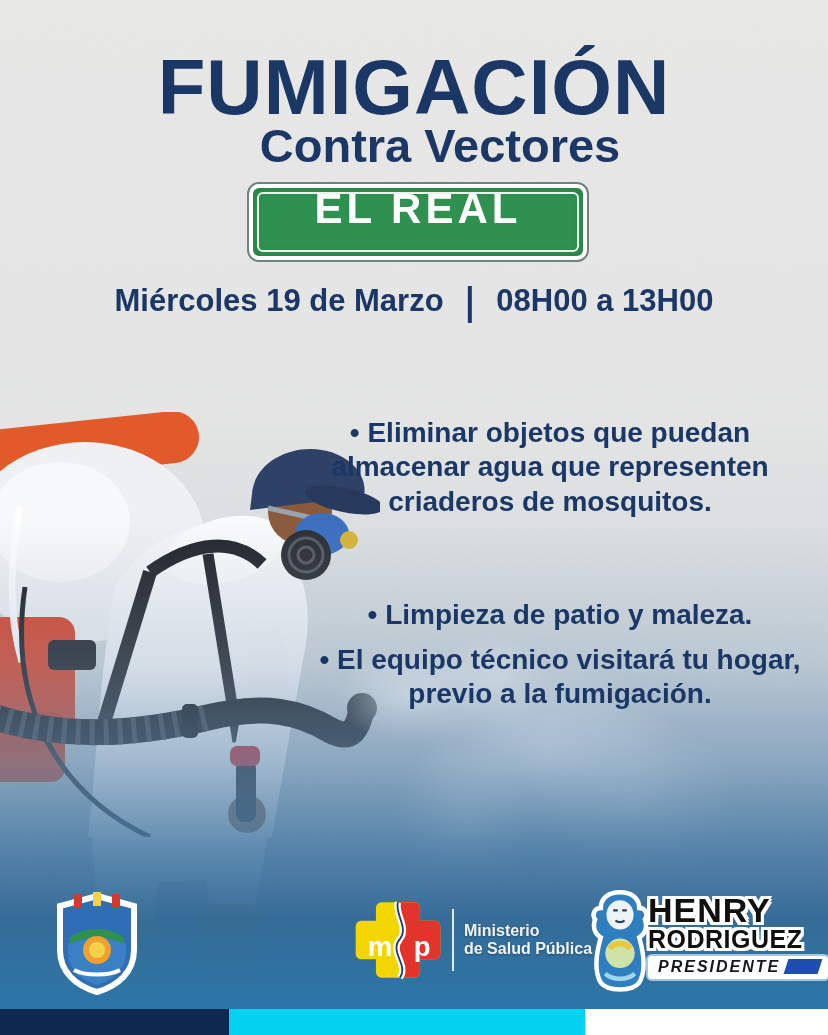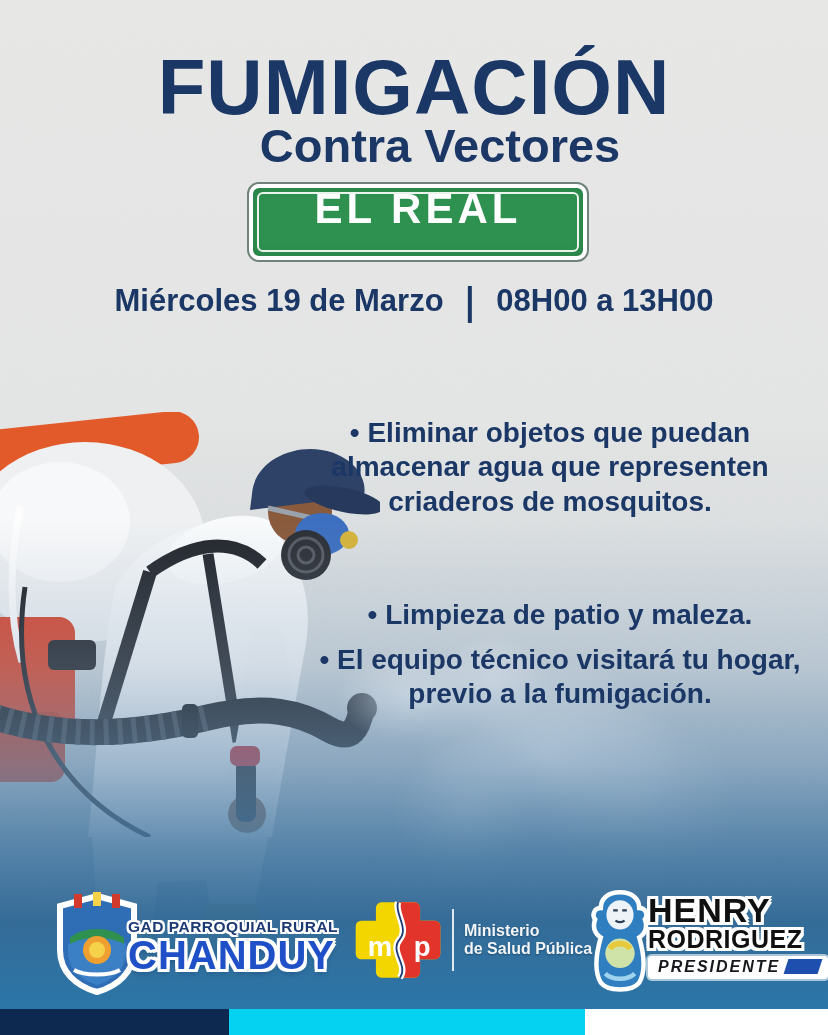--- a/index.html
+++ b/index.html
@@ -206,24 +206,20 @@
         <path d="M45 4 L82 14 L82 58 C82 80 66 94 45 100 C24 94 8 80 8 58 L8 14 Z" fill="#2f6db5" stroke="#ffffff" stroke-width="6"></path>
         <path d="M16 52 C28 42 62 42 74 52 L74 60 C74 76 62 88 45 93 C28 88 16 76 16 60 Z" fill="#3b7fc4"></path>
         <path d="M18 46 C30 34 60 34 72 46 L72 52 C58 44 32 44 18 52 Z" fill="#2f9150"></path>
         <circle cx="45" cy="58" r="14" fill="#f0a030"></circle>
         <circle cx="45" cy="58" r="8" fill="#f6d24a"></circle>
         <rect x="22" y="2" width="8" height="14" fill="#d23a2e"></rect>
         <rect x="60" y="2" width="8" height="14" fill="#d23a2e"></rect>
         <rect x="41" y="-2" width="8" height="16" fill="#f6d24a"></rect>
         <path d="M22 78 C32 84 58 84 68 78" stroke="#ffffff" stroke-width="4" fill="none"></path>
       </svg>
-      <div class="chanduy-text">
-        <div class="chanduy-org">GAD PARROQUIAL RURAL</div>
-        <div class="chanduy-name">CHANDUY</div>
-      </div>
     </div>
 
     <div class="logo-msp">
       <svg width="92" height="80" viewBox="0 0 100 86">
         <path d="M32 2 H68 A6 6 0 0 1 74 8 V22 H90 A6 6 0 0 1 96 28 V58 A6 6 0 0 1 90 64 H74 V78 A6 6 0 0 1 68 84 H32 A6 6 0 0 1 26 78 V64 H10 A6 6 0 0 1 4 58 V28 A6 6 0 0 1 10 22 H26 V8 A6 6 0 0 1 32 2 Z" fill="#f3d500"></path>
         <path d="M50 2 H68 A6 6 0 0 1 74 8 V22 H90 A6 6 0 0 1 96 28 V58 A6 6 0 0 1 90 64 H74 V78 A6 6 0 0 1 68 84 H52 C62 70 40 56 52 42 C62 30 46 14 50 2 Z" fill="#e3342b"></path>
         <path d="M50 2 C46 14 62 30 52 42 C40 56 62 70 52 84" stroke="#ffffff" stroke-width="7" fill="none"></path>
         <path d="M50 2 C46 14 62 30 52 42 C40 56 62 70 52 84" stroke="#1d3a74" stroke-width="2" fill="none"></path>
         <text x="17" y="60" font-family="Liberation Sans, sans-serif" font-size="30" font-weight="bold" fill="#ffffff">m</text>
         <text x="67" y="60" font-family="Liberation Sans, sans-serif" font-size="30" font-weight="bold" fill="#ffffff">p</text>

